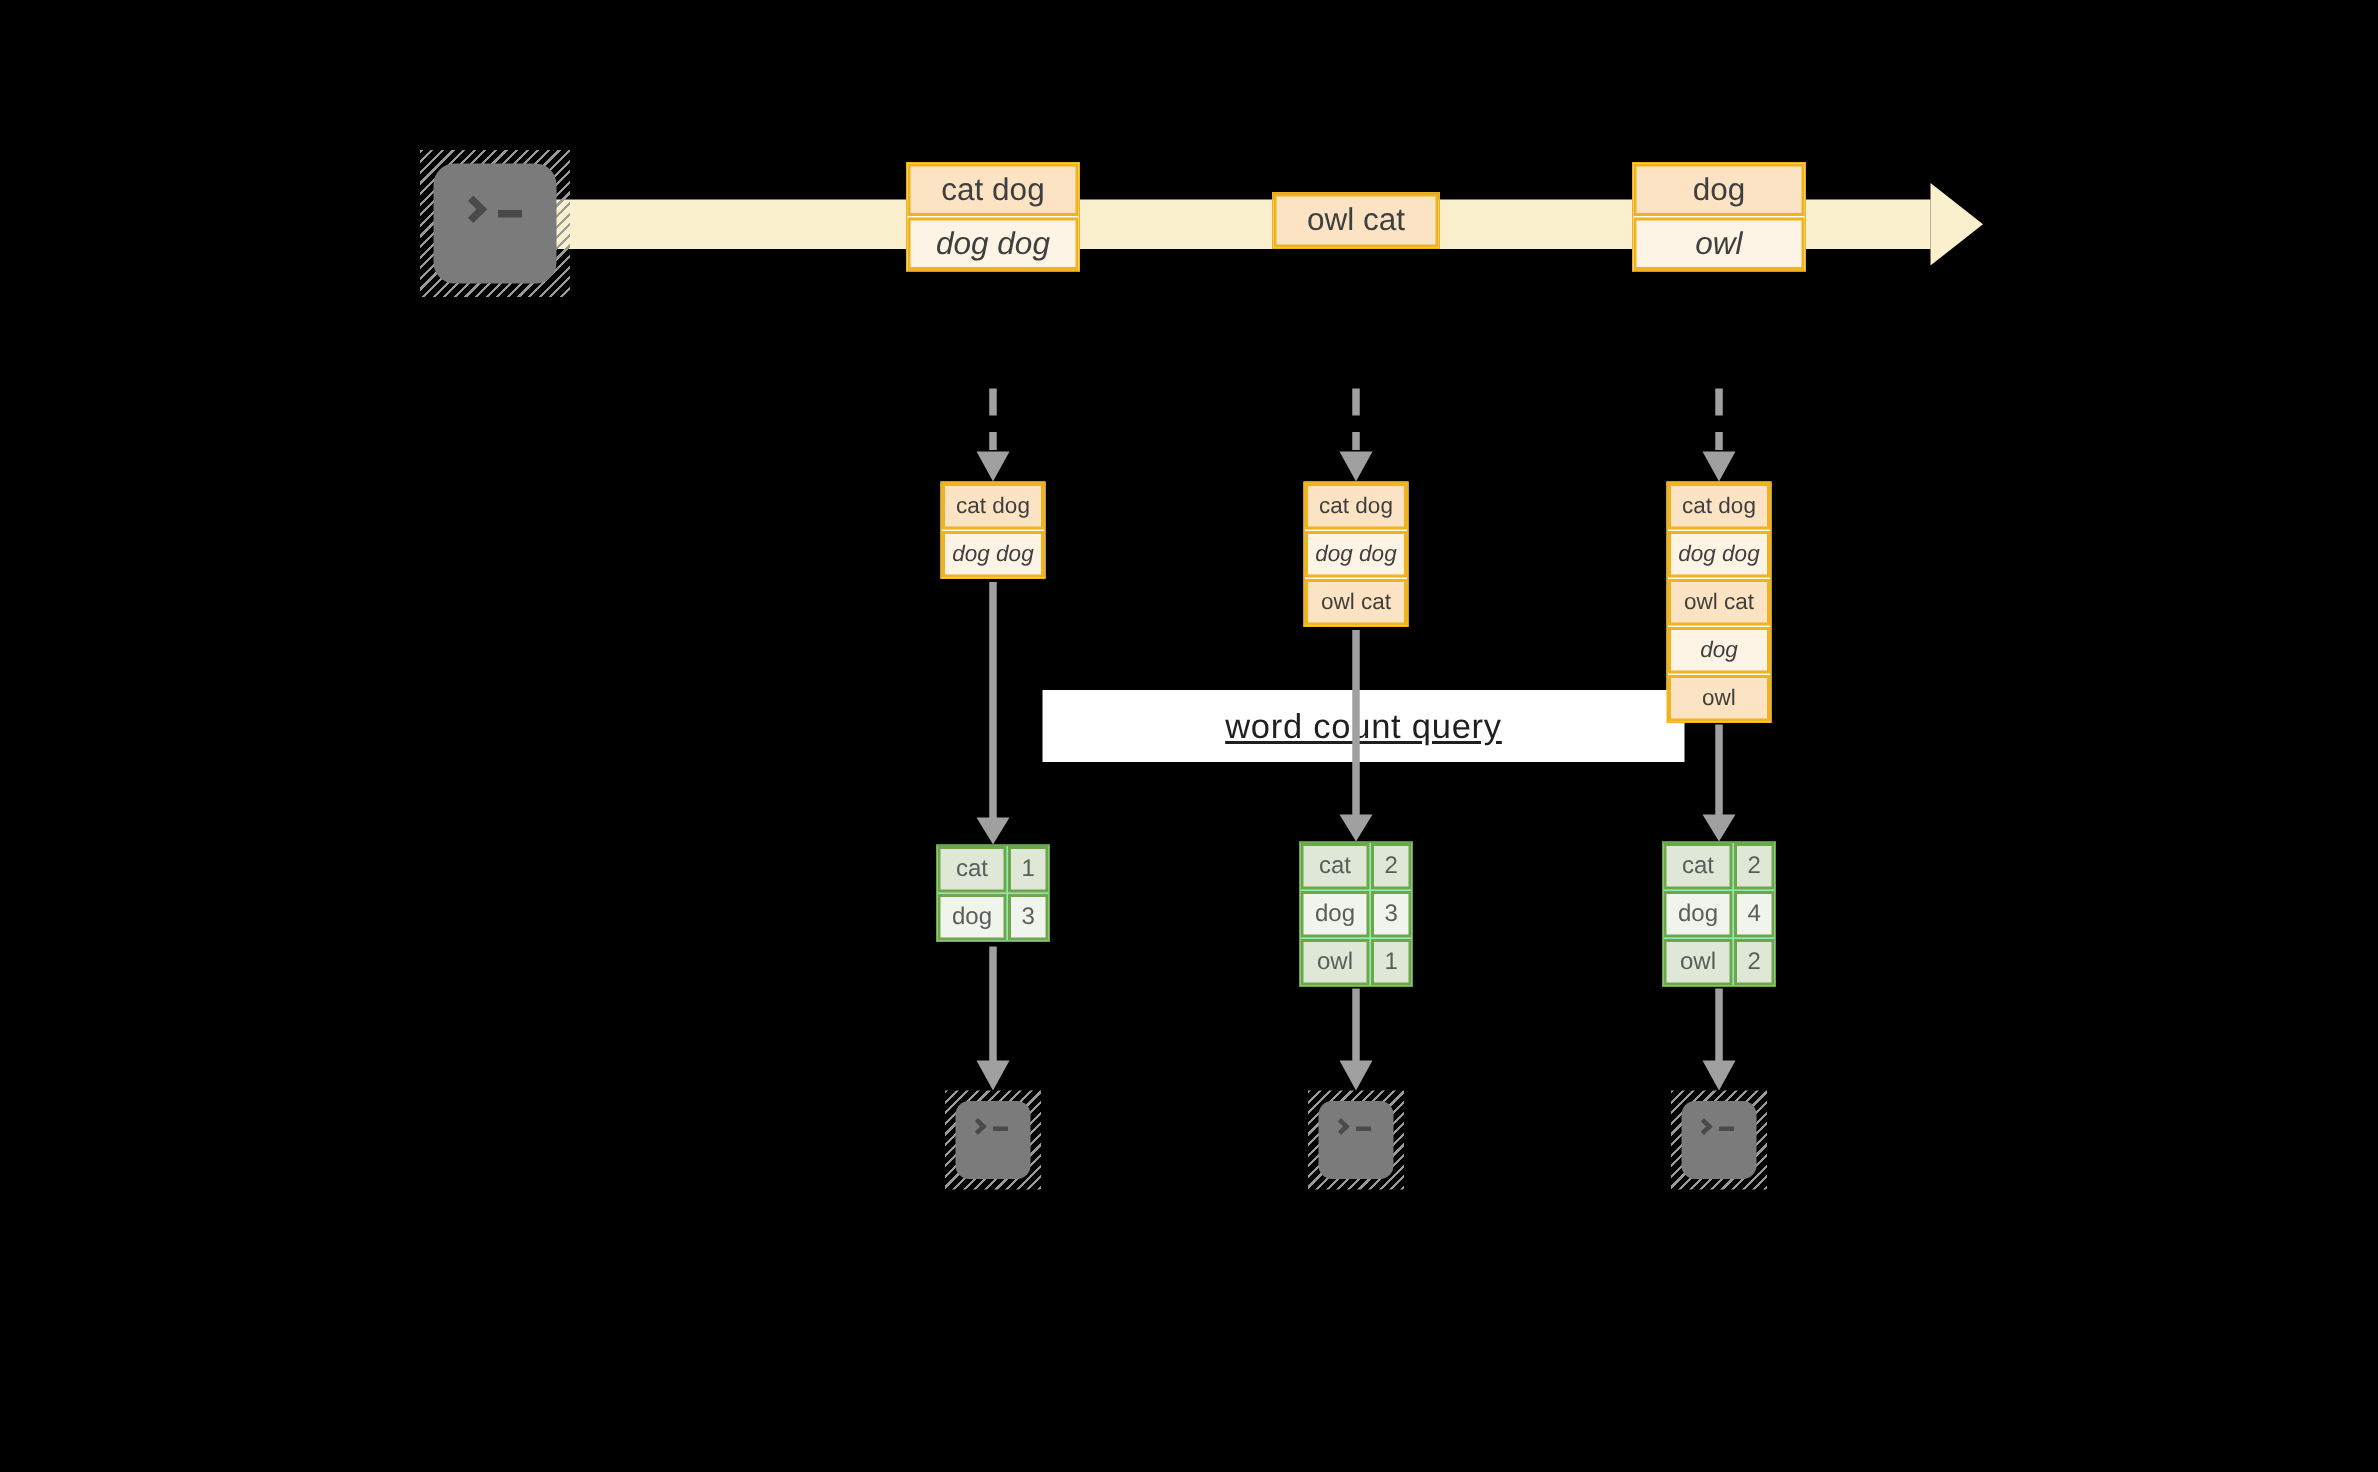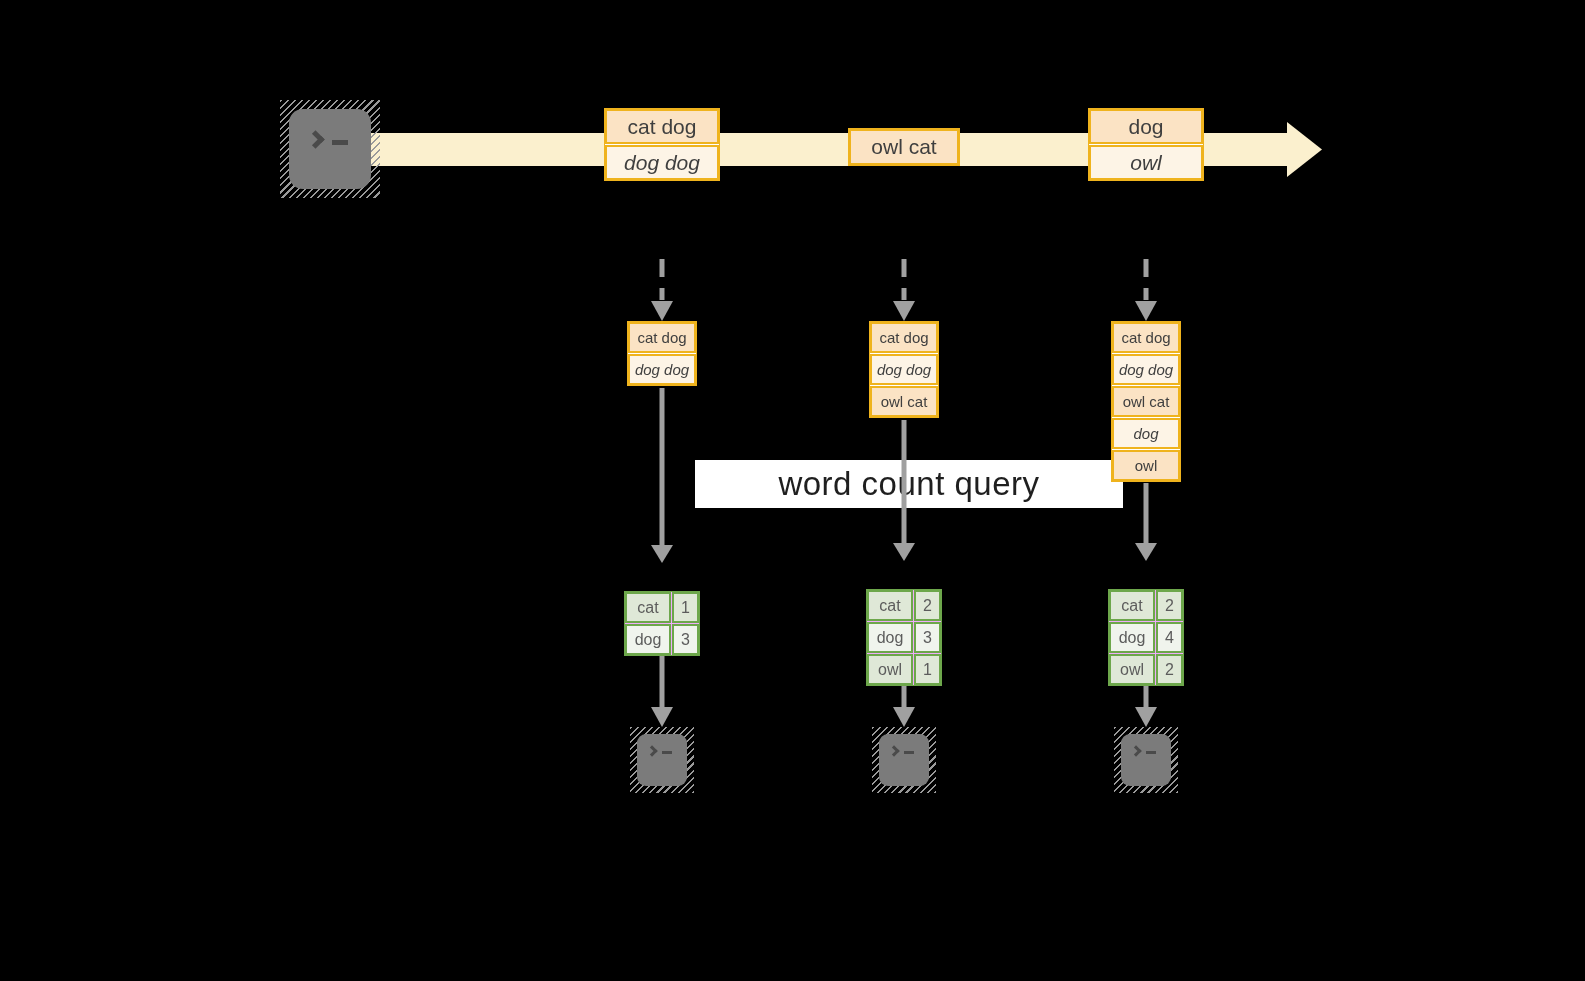--- a/index.html
+++ b/index.html
@@ -23,36 +23,36 @@
   html,body{background:var(--bg);}
   body{font-family:"Liberation Sans", sans-serif;}
   .canvas{position:relative;width:1585px;height:981px;background:var(--bg);overflow:hidden;}
 
   
   svg.layer{position:absolute;left:0;top:0;z-index:2;pointer-events:none;}
 
   
   .banner{position:absolute;left:695px;top:460px;width:428px;height:48px;background:var(--banner-bg);
     z-index:1;display:flex;align-items:center;justify-content:center;}
-  .banner span{font-size:33px;color:var(--banner-text);letter-spacing:0.5px;}
+  .banner span{font-size:23px;color:var(--banner-text);letter-spacing:0.5px;text-decoration:underline;}
 
   
   .msgbox{position:absolute;z-index:3;display:flex;flex-direction:column;gap:1px;
     background:#ffffff;border:1px solid var(--gold);}
   .msgbox .cell{border:2px solid var(--gold);display:flex;align-items:center;justify-content:center;
     color:var(--text);}
   .cell.dark{background:var(--peach-dark);}
   .cell.light{background:var(--peach-light);font-style:italic;}
   .stream-cell{height:35px;font-size:21px;}
   .stream-cell-single{height:36px;font-size:21px;}
   .mini-cell{height:31px;font-size:15px;}
 
   
   .counts{position:absolute;z-index:3;display:grid;grid-template-columns:46px 27px;gap:1px;
-    background:#f0abfc;border:1px solid var(--green);margin-top:28px;}
+    background:#86efac;border:1px solid var(--green);}
   .counts .gcell{border:2px solid var(--green);height:31px;display:flex;align-items:center;justify-content:center;
     font-size:16px;color:var(--table-text);}
   .gcell.dark{background:var(--green-dark);}
   .gcell.light{background:var(--green-light);}
 
   
   .term{position:absolute;z-index:3;
     background:repeating-linear-gradient(135deg, #9A9A9A 0 1.5px, rgba(0,0,0,0) 1.5px 5px);}
   .term-inner{position:relative;width:100%;height:100%;background:var(--term);}
   .term.big{left:280px;top:100px;width:100px;height:98px;padding:9px;}

